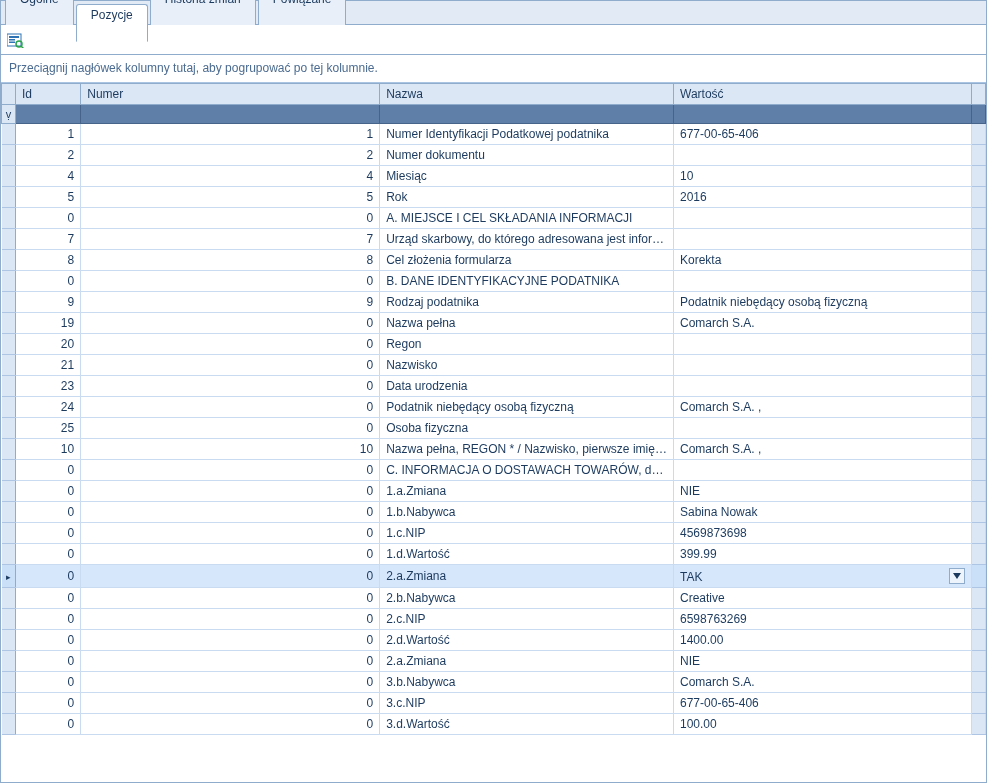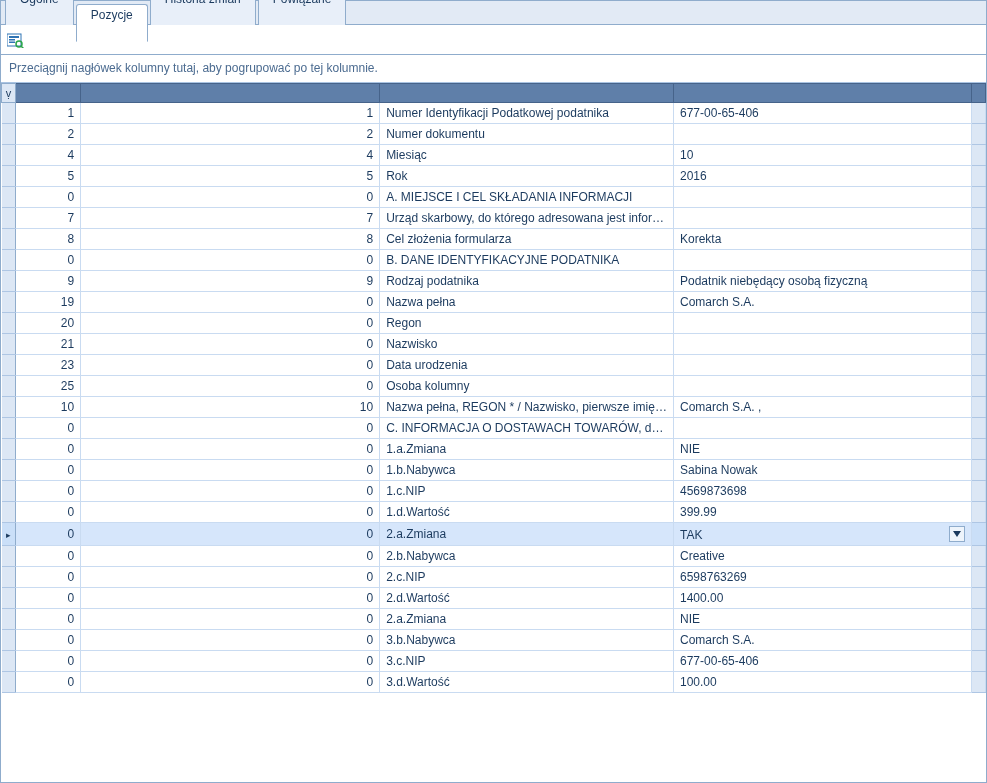--- a/index.html
+++ b/index.html
@@ -200,20 +200,28 @@
     <table class="data">
       <colgroup>
         <col class="c-ind">
           <col class="c-id">
           <col class="c-num">
           <col class="c-naz">
           <col class="c-war">
           <col class="c-sb">
       </colgroup>
       <thead>
+        <tr>
+          <th class="ind"></th>
+          <th>Id</th>
+          <th>Numer</th>
+          <th>Nazwa</th>
+          <th>Wartość</th>
+          <th class="sb"></th>
+        </tr>
         <tr class="filter">
           <td class="ind">ṿ</td>
           <td></td>
           <td></td>
           <td></td>
           <td></td>
           <td class="sb"></td>
         </tr>
       </thead>
       <tbody id="tbody">
@@ -317,23 +325,31 @@
           <tr>
             <td class="ind"></td>
             <td class="num-id">23</td>
             <td class="num-numer">0</td>
             <td>Data urodzenia</td>
             <td></td>
             <td class="sb"></td>
           </tr>
           <tr>
             <td class="ind"></td>
+            <td class="num-id">24</td>
+            <td class="num-numer">0</td>
+            <td>Podatnik niebędący osobą fizyczną</td>
+            <td>Comarch S.A. ,</td>
+            <td class="sb"></td>
+          </tr>
+          <tr>
+            <td class="ind"></td>
             <td class="num-id">25</td>
             <td class="num-numer">0</td>
-            <td>Osoba kolumny</td>
+            <td>Osoba fizyczna</td>
             <td></td>
             <td class="sb"></td>
           </tr>
           <tr>
             <td class="ind"></td>
             <td class="num-id">10</td>
             <td class="num-numer">10</td>
             <td>Nazwa pełna, REGON * / Nazwisko, pierwsze imię, dat...</td>
             <td>Comarch S.A. ,</td>
             <td class="sb"></td>

